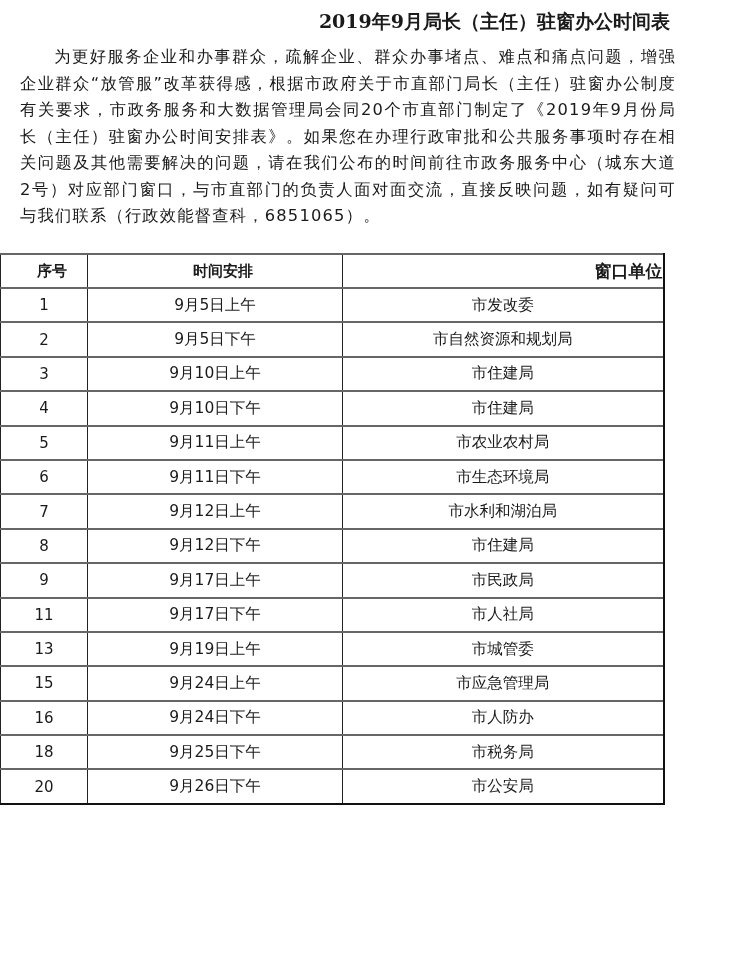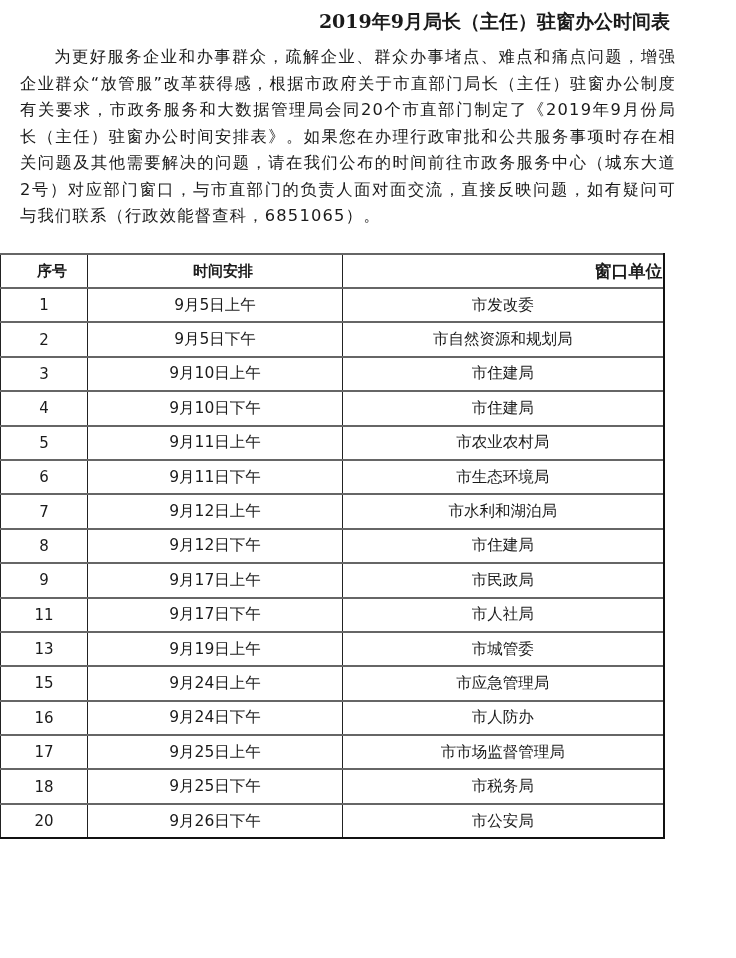--- a/index.html
+++ b/index.html
@@ -155,25 +155,20 @@
         <td class="num">15</td>
         <td>9月24日上午</td>
         <td>市应急管理局</td>
       </tr>
       <tr>
         <td class="num">16</td>
         <td>9月24日下午</td>
         <td>市人防办</td>
       </tr>
       <tr>
-        <td class="num">17</td>
-        <td>9月25日上午</td>
-        <td>市市场监督管理局</td>
-      </tr>
-      <tr>
         <td class="num">18</td>
         <td>9月25日下午</td>
         <td>市税务局</td>
       </tr>
       <tr>
         <td class="num">20</td>
         <td>9月26日下午</td>
         <td>市公安局</td>
       </tr>
     </tbody>

